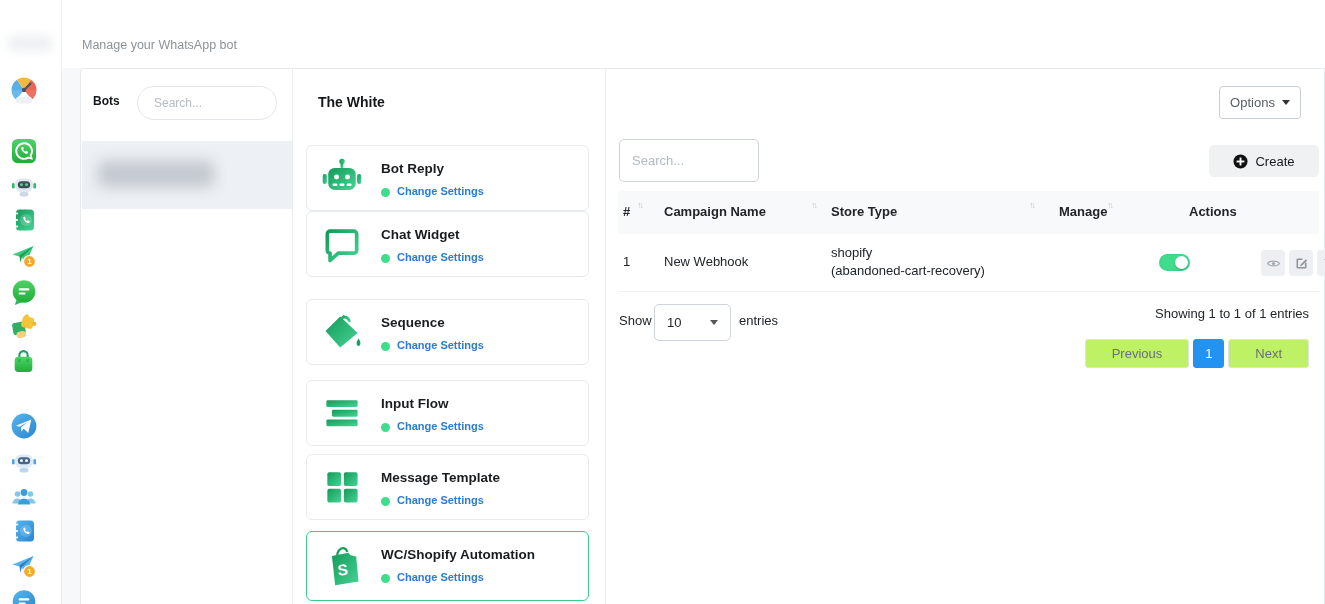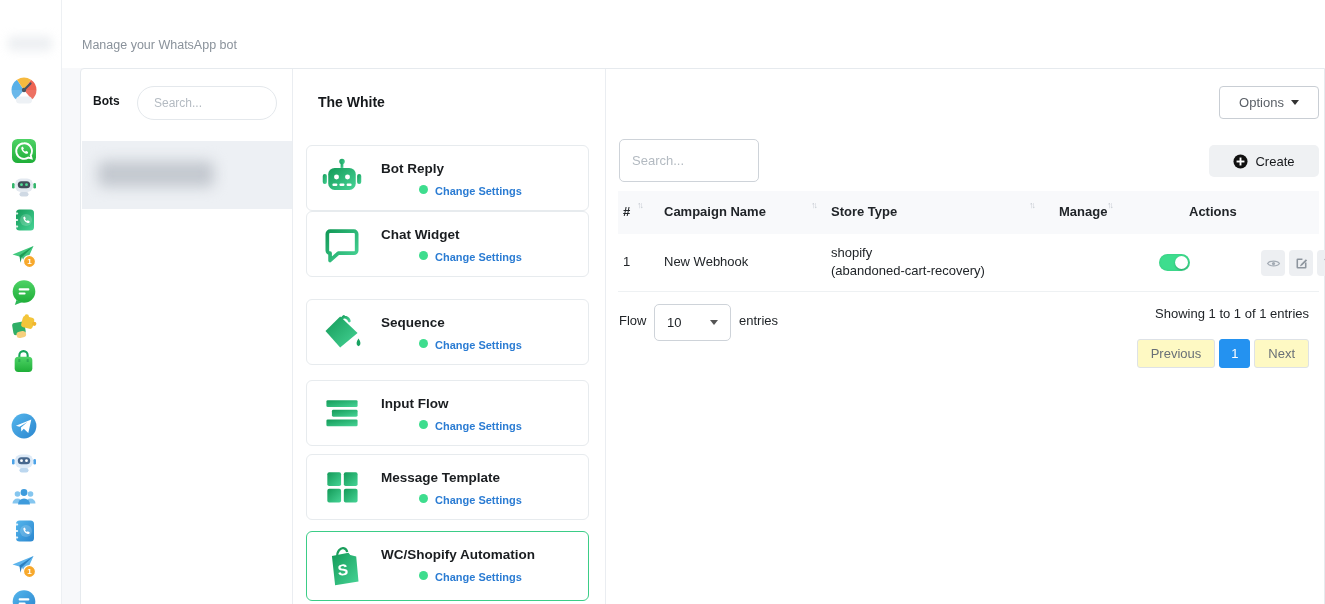--- a/index.html
+++ b/index.html
@@ -31,28 +31,28 @@
   .bot-item-selected { position:absolute; left:1px; top:72px; width:210px; height:68px; background:#edf0f4; cursor:pointer; }
   .bot-name-blur { position:absolute; left:16px; top:20px; width:116px; height:26px; background:#c3c8cf; border-radius:5px; filter:blur(7px); }
 
   
   .botname { position:absolute; left:237px; top:25px; font-size:14px; font-weight:700; color:#15181b; }
   .fcard { position:absolute; left:225px; width:283px; height:66px; background:#fff; border:1px solid #e7ebee; border-radius:6px; cursor:pointer; }
   .fcard.active { border:1px solid #3bcd87; height:70px; }
   .fcard .ficon { position:absolute; left:12px; top:50%; transform:translateY(-50%); width:46px; height:46px; display:flex; align-items:center; justify-content:center; }
   .fcard .ficon svg { width:44px; height:44px; }
   .fcard .ftitle { position:absolute; left:74px; top:15px; font-size:13.5px; font-weight:700; color:#1a1d20; }
-  .fcard .flink { position:absolute; left:74px; top:39px; display:flex; align-items:flex-start; gap:7px;margin-left:38px; }
+  .fcard .flink { position:absolute; left:74px; top:39px; display:flex; align-items:flex-end; gap:7px; }
   .dot { width:9px; height:9px; border-radius:50%; background:#3edd8e; }
   .flink a { font-size:11px; font-weight:700; color:#2b7cd3; text-decoration:none; }
 
   
   .main-title-row { position:absolute; left:538px; top:22px; display:flex; align-items:center; gap:12px; }
   .main-title { font-size:14.5px; font-weight:700; color:#15181b; }
-  .options-btn { position:absolute; left:1138px; top:17px; width:100px; height:33px; background:#fff; border:1px solid #c9ced4; border-radius:4px; font-size:13px; color:#595f66; display:flex; align-items:center; justify-content:center; gap:7px; cursor:pointer; font-family:"Liberation Sans",sans-serif; }
+  .options-btn { position:absolute; left:1138px; top:17px; width:82px; height:33px; background:#fff; border:1px solid #c9ced4; border-radius:4px; font-size:13px; color:#595f66; display:flex; align-items:center; justify-content:center; gap:7px; cursor:pointer; font-family:"Liberation Sans",sans-serif; }
   .caret { width:0; height:0; border-left:4px solid transparent; border-right:4px solid transparent; border-top:5px solid #333; }
   .main-search { position:absolute; left:538px; top:70px; width:140px; height:43px; border:1px solid #ced3d9; border-radius:5px; padding:0 12px; font-size:13px; outline:none; font-family:"Liberation Sans",sans-serif; }
   .main-search::placeholder { color:#b3bac1; }
   .create-btn { position:absolute; left:1128px; top:76px; width:110px; height:32px; background:#eff1f3; border:none; border-radius:5px; font-size:13px; color:#17191c; display:flex; align-items:center; justify-content:center; gap:7px; cursor:pointer; font-family:"Liberation Sans",sans-serif; }
 
   
   .thead { position:absolute; left:537px; top:122px; width:701px; height:43px; background:#f8f9fb; }
   .th { position:absolute; top:13px; font-size:13px; font-weight:700; color:#212529; cursor:pointer; }
   .sort { position:absolute; top:9px; font-size:9px; color:#c3c9cf; letter-spacing:-2px; cursor:pointer; }
   .trow { position:absolute; left:537px; top:165px; width:701px; height:58px; border-bottom:1px solid #eef1f3; background:#fff; }
@@ -61,21 +61,21 @@
   .toggle .knob { position:absolute; right:2px; top:2px; width:13px; height:13px; background:#fff; border-radius:50%; box-shadow:0 1px 2px rgba(0,0,0,.25); }
   .abtn { position:absolute; top:16px; width:24px; height:26px; background:#edeff2; border:none; border-radius:4px; display:flex; align-items:center; justify-content:center; cursor:pointer; }
   .abtn svg { width:15px; height:15px; }
 
   
   .show-label { position:absolute; left:538px; top:244px; font-size:13px; color:#212529; }
   .page-select { position:absolute; left:573px; top:235px; width:77px; height:37px; border:1px solid #ced3d9; border-radius:5px; background:#fff; font-size:13px; color:#212529; display:flex; align-items:center; padding:0 12px; justify-content:space-between; cursor:pointer; }
   .entries-label { position:absolute; left:658px; top:244px; font-size:13px; color:#212529; }
   .showing-text { position:absolute; right:15px; top:237px; font-size:13px; color:#212529; }
   .pager { position:absolute; right:15px; top:270px; display:flex; gap:4px; }
-  .pbtn { height:29px; border:1px solid #dee2e6; background:#fef9c3; border-radius:3px; font-size:13px; color:#697077; display:flex; align-items:center; justify-content:center; padding:0 13px; cursor:pointer; font-family:"Liberation Sans",sans-serif; }
+  .pbtn { height:29px; border:1px solid #dee2e6; background:#bef264; border-radius:3px; font-size:13px; color:#697077; display:flex; align-items:center; justify-content:center; padding:0 26px; cursor:pointer; font-family:"Liberation Sans",sans-serif; }
   .pbtn.active { background:#2492f0; border-color:#2492f0; color:#fff; width:31px; padding:0; }
 </style>
 </head>
 <body>
 
 <svg width="0" height="0" style="position:absolute">
   <defs>
     <linearGradient id="gG" x1="0" y1="0" x2="1" y2="1">
         <stop offset="0" stop-color="#139a58"></stop>
         <stop offset="1" stop-color="#47d496"></stop>
@@ -405,21 +405,21 @@
         <svg viewBox="0 0 24 24">
           <rect x="5.5" y="7.8" width="13" height="13.5" rx="1.5" fill="#848c95"></rect>
           <rect x="4" y="4.3" width="16" height="2.4" rx="1.2" fill="#848c95"></rect>
           <rect x="9.3" y="2.2" width="5.4" height="2" rx="1" fill="#848c95"></rect>
           <rect x="9" y="10.5" width="1.7" height="8" fill="#edeff2"></rect>
           <rect x="13.3" y="10.5" width="1.7" height="8" fill="#edeff2"></rect>
         </svg>
       </button>
     </div>
 
-    <span class="show-label">Flow</span>
+    <span class="show-label">Show</span>
     <div class="page-select">
       <span>10</span>
       <span class="caret" style="border-top-color:#555"></span>
     </div>
     <span class="entries-label">entries</span>
     <span class="showing-text">Showing 1 to 1 of 1 entries</span>
 
     <div class="pager">
       <button class="pbtn">Previous</button>
       <button class="pbtn active">1</button>

